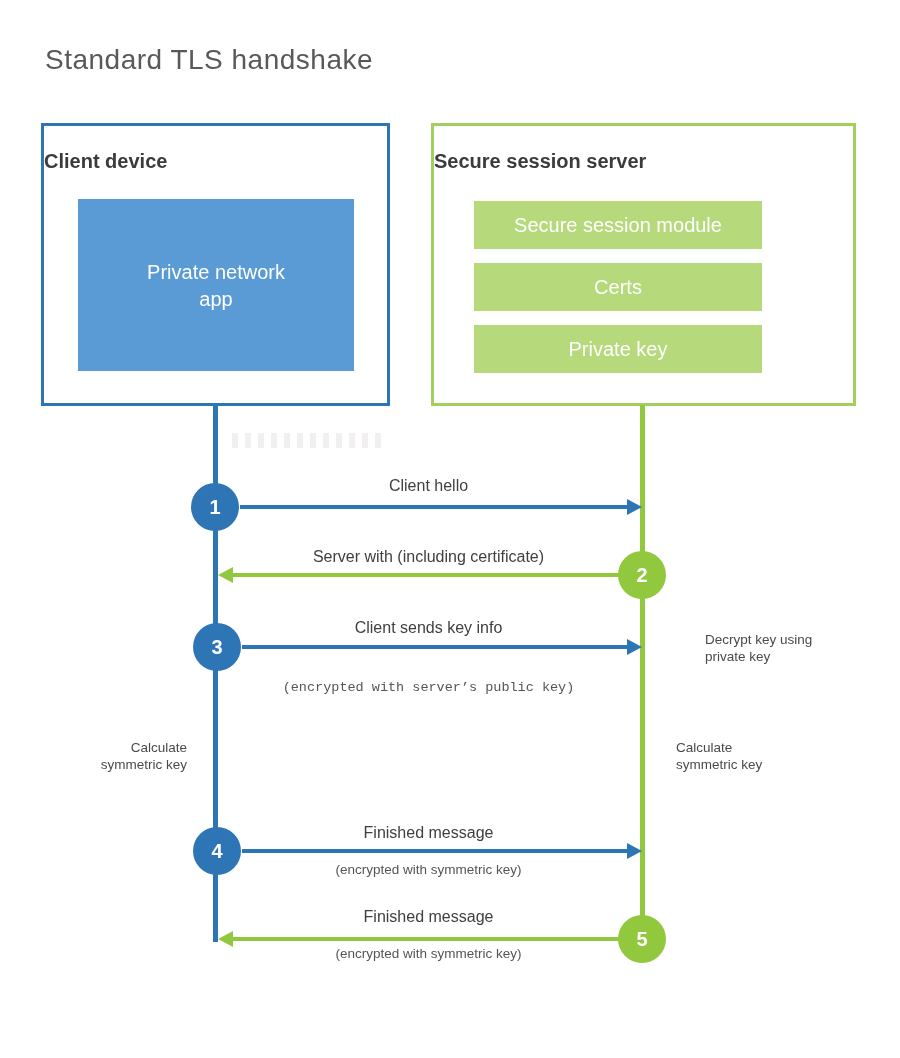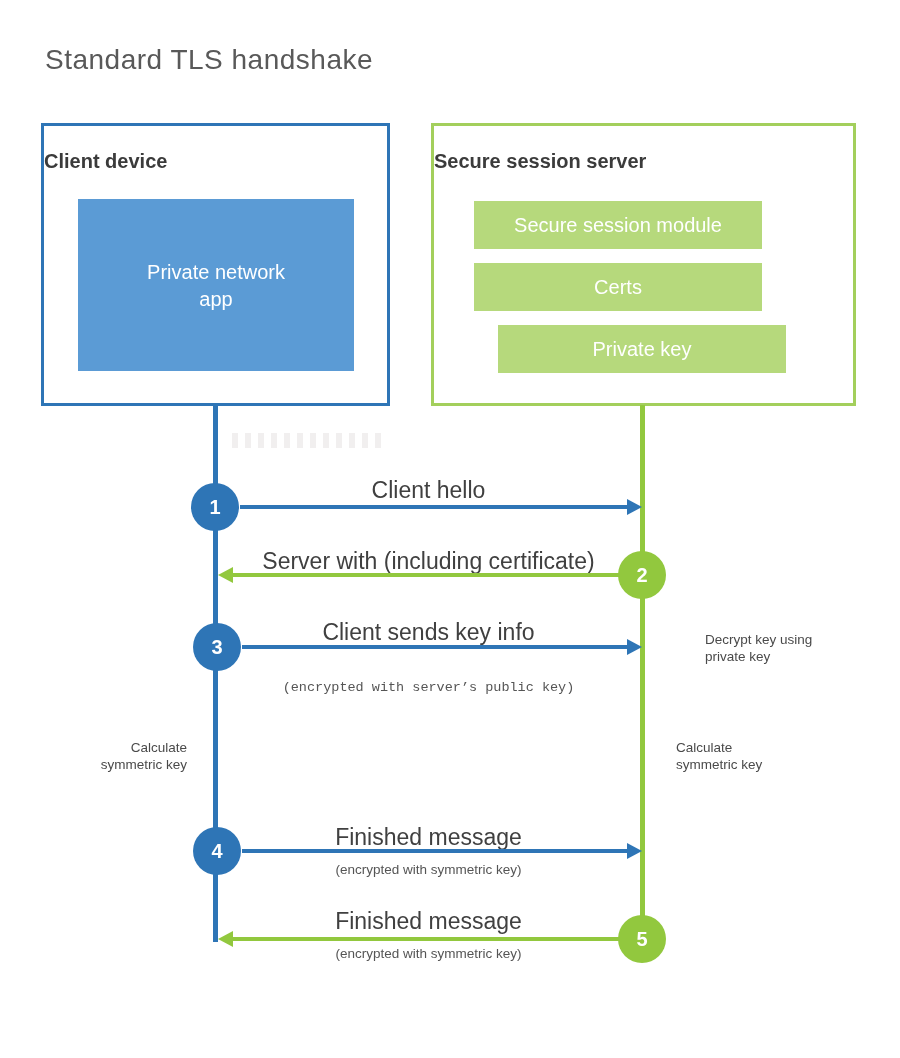--- a/index.html
+++ b/index.html
@@ -54,21 +54,21 @@
   
   .shaft{position:absolute;height:4px;}
   .s-blue{background:#2e75b6;}
   .s-green{background:#92c83e;}
   .head{position:absolute;width:0;height:0;border-top:8px solid transparent;border-bottom:8px solid transparent;}
   .head-right-blue{border-left:15px solid #2e75b6;}
   .head-left-green{border-right:15px solid #92c83e;}
   
   .msg-label{
     position:absolute;left:238px;width:381px;text-align:center;
-    font-size:23px;color:#404040;
+    font-size:16px;color:#404040;
   }
   .msg-sublabel{
     position:absolute;left:238px;width:381px;text-align:center;
     font-size:13.5px;color:#555555;
   }
   
   .note{position:absolute;font-size:13.5px;color:#4a4a4a;line-height:17px;}
   .note-decrypt{left:705px;top:631px;width:135px;text-align:left;}
   .note-calc-left{left:77px;top:739px;width:110px;text-align:right;}
   .note-calc-right{left:676px;top:739px;width:110px;text-align:left;}
@@ -84,21 +84,21 @@
     <div class="box-heading">Client device</div>
     <div class="client-app">
       <span class="wrap">Private network app</span>
     </div>
   </div>
 
   <div class="actor-box server-box">
     <div class="box-heading">Secure session server</div>
     <div class="server-bar" style="top:75px;">Secure session module</div>
     <div class="server-bar" style="top:137px;">Certs</div>
-    <div class="server-bar" style="top:199px;margin-left:24px;">Private key</div>
+    <div class="server-bar" style="top:199px;">Private key</div>
   </div>
 
   <div class="vline blue-line"></div>
   <div class="vline green-line"></div>
   <div class="ghost-dashes"></div>
 
   <div>
     <div class="msg-label" style="top:477px;">Client hello</div>
     <div class="shaft s-blue" style="left:240px;top:505px;width:388px;"></div>
     <div class="head head-right-blue" style="left:627px;top:499px;"></div>

